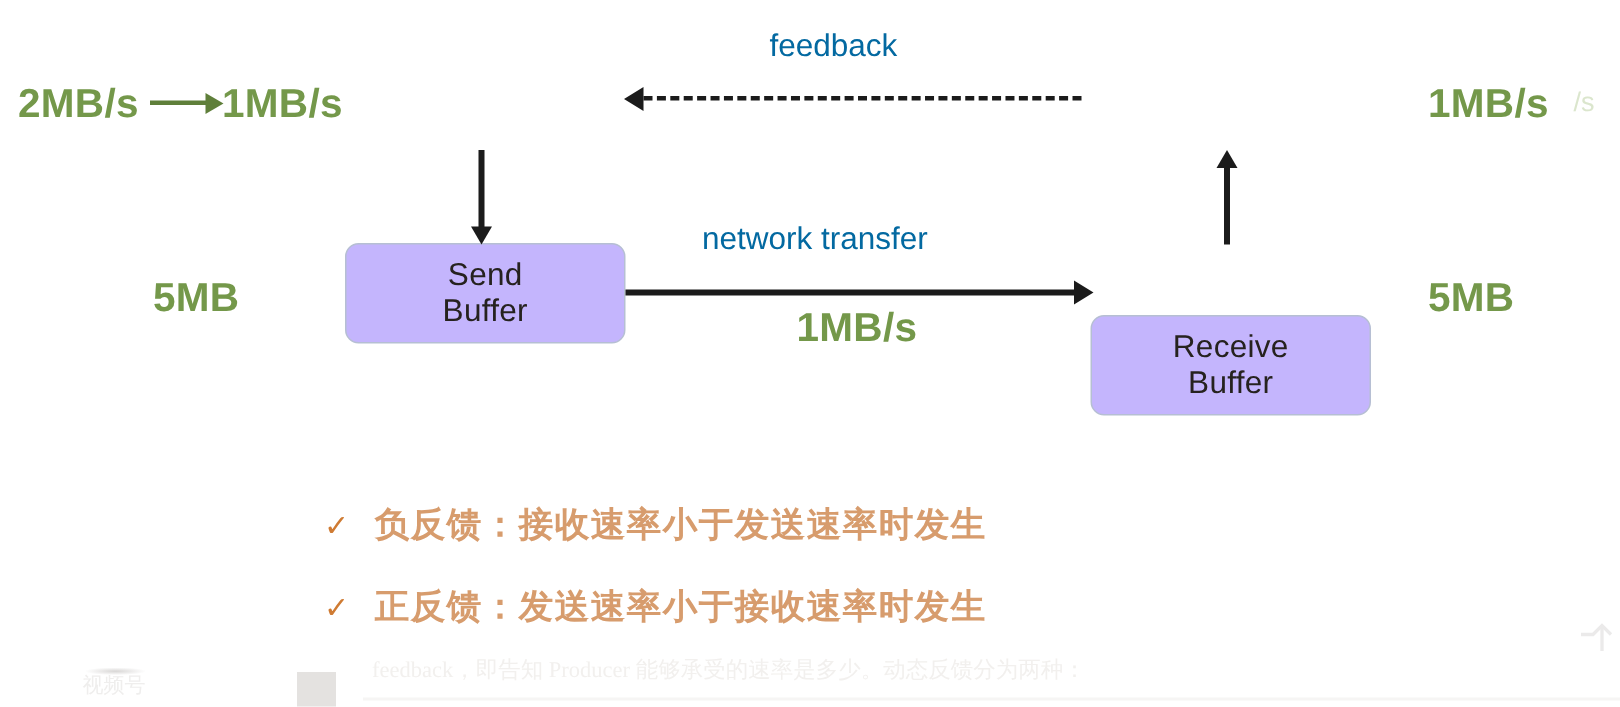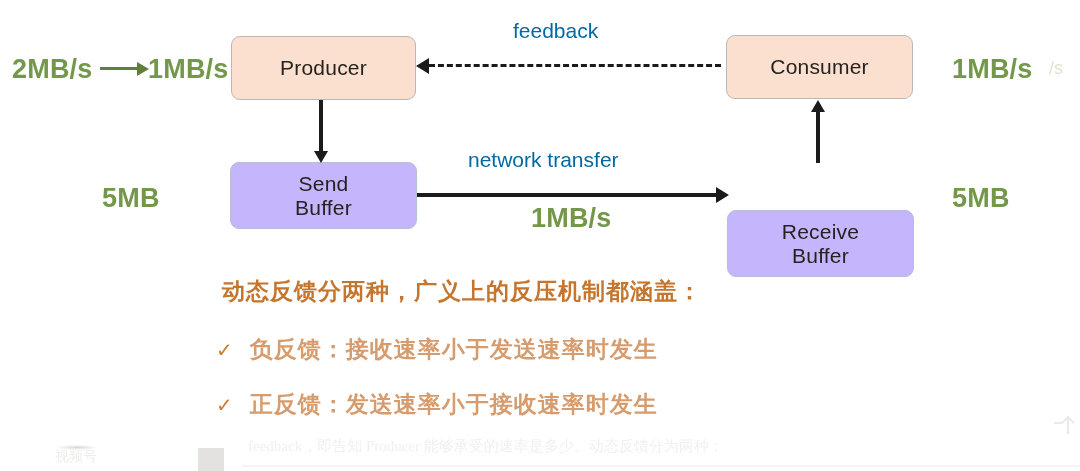--- a/index.html
+++ b/index.html
@@ -231,27 +231,21 @@
     left: 1050px; top: 414px;
     width: 28px; height: 22px;
     color: #ebeaea;
   }
 </style>
 </head>
 <body>
 
 <div class="stage">
 
-  <div class="node peach" id="node-producer">
-    <span class="lbl">Producer</span>
-  </div>
-
-  <div class="node peach" id="node-consumer">
-    <span class="lbl">Consumer</span>
-  </div>
+
 
   <div class="node blue" id="node-sendbuf">
     <span class="lbl">Send
 Buffer</span>
   </div>
 
   <div class="node blue" id="node-recvbuf">
     <span class="lbl">Receive
 Buffer</span>
   </div>
@@ -266,21 +260,20 @@
   <div class="edge-label" id="label-network">network transfer</div>
 
   <div class="rate" id="rate-in-src">2MB/s</div>
   <div class="rate" id="rate-in-eff">1MB/s</div>
   <div class="rate" id="rate-consumer">1MB/s</div>
   <div class="rate" id="rate-network">1MB/s</div>
   <div class="rate" id="mem-send">5MB</div>
   <div class="rate" id="mem-recv">5MB</div>
   <div id="rate-ghost">/s</div>
 
-  <div class="cjk" id="text-heading">动态反馈分两种，广义上的反压机制都涵盖：</div>
 
   <div class="bullet-row cjk" id="bullet-row-0">
     <span class="check">✓</span>
     <span>负反馈：接收速率小于发送速率时发生</span>
   </div>
 
   <div class="bullet-row cjk" id="bullet-row-1">
     <span class="check">✓</span>
     <span>正反馈：发送速率小于接收速率时发生</span>
   </div>

